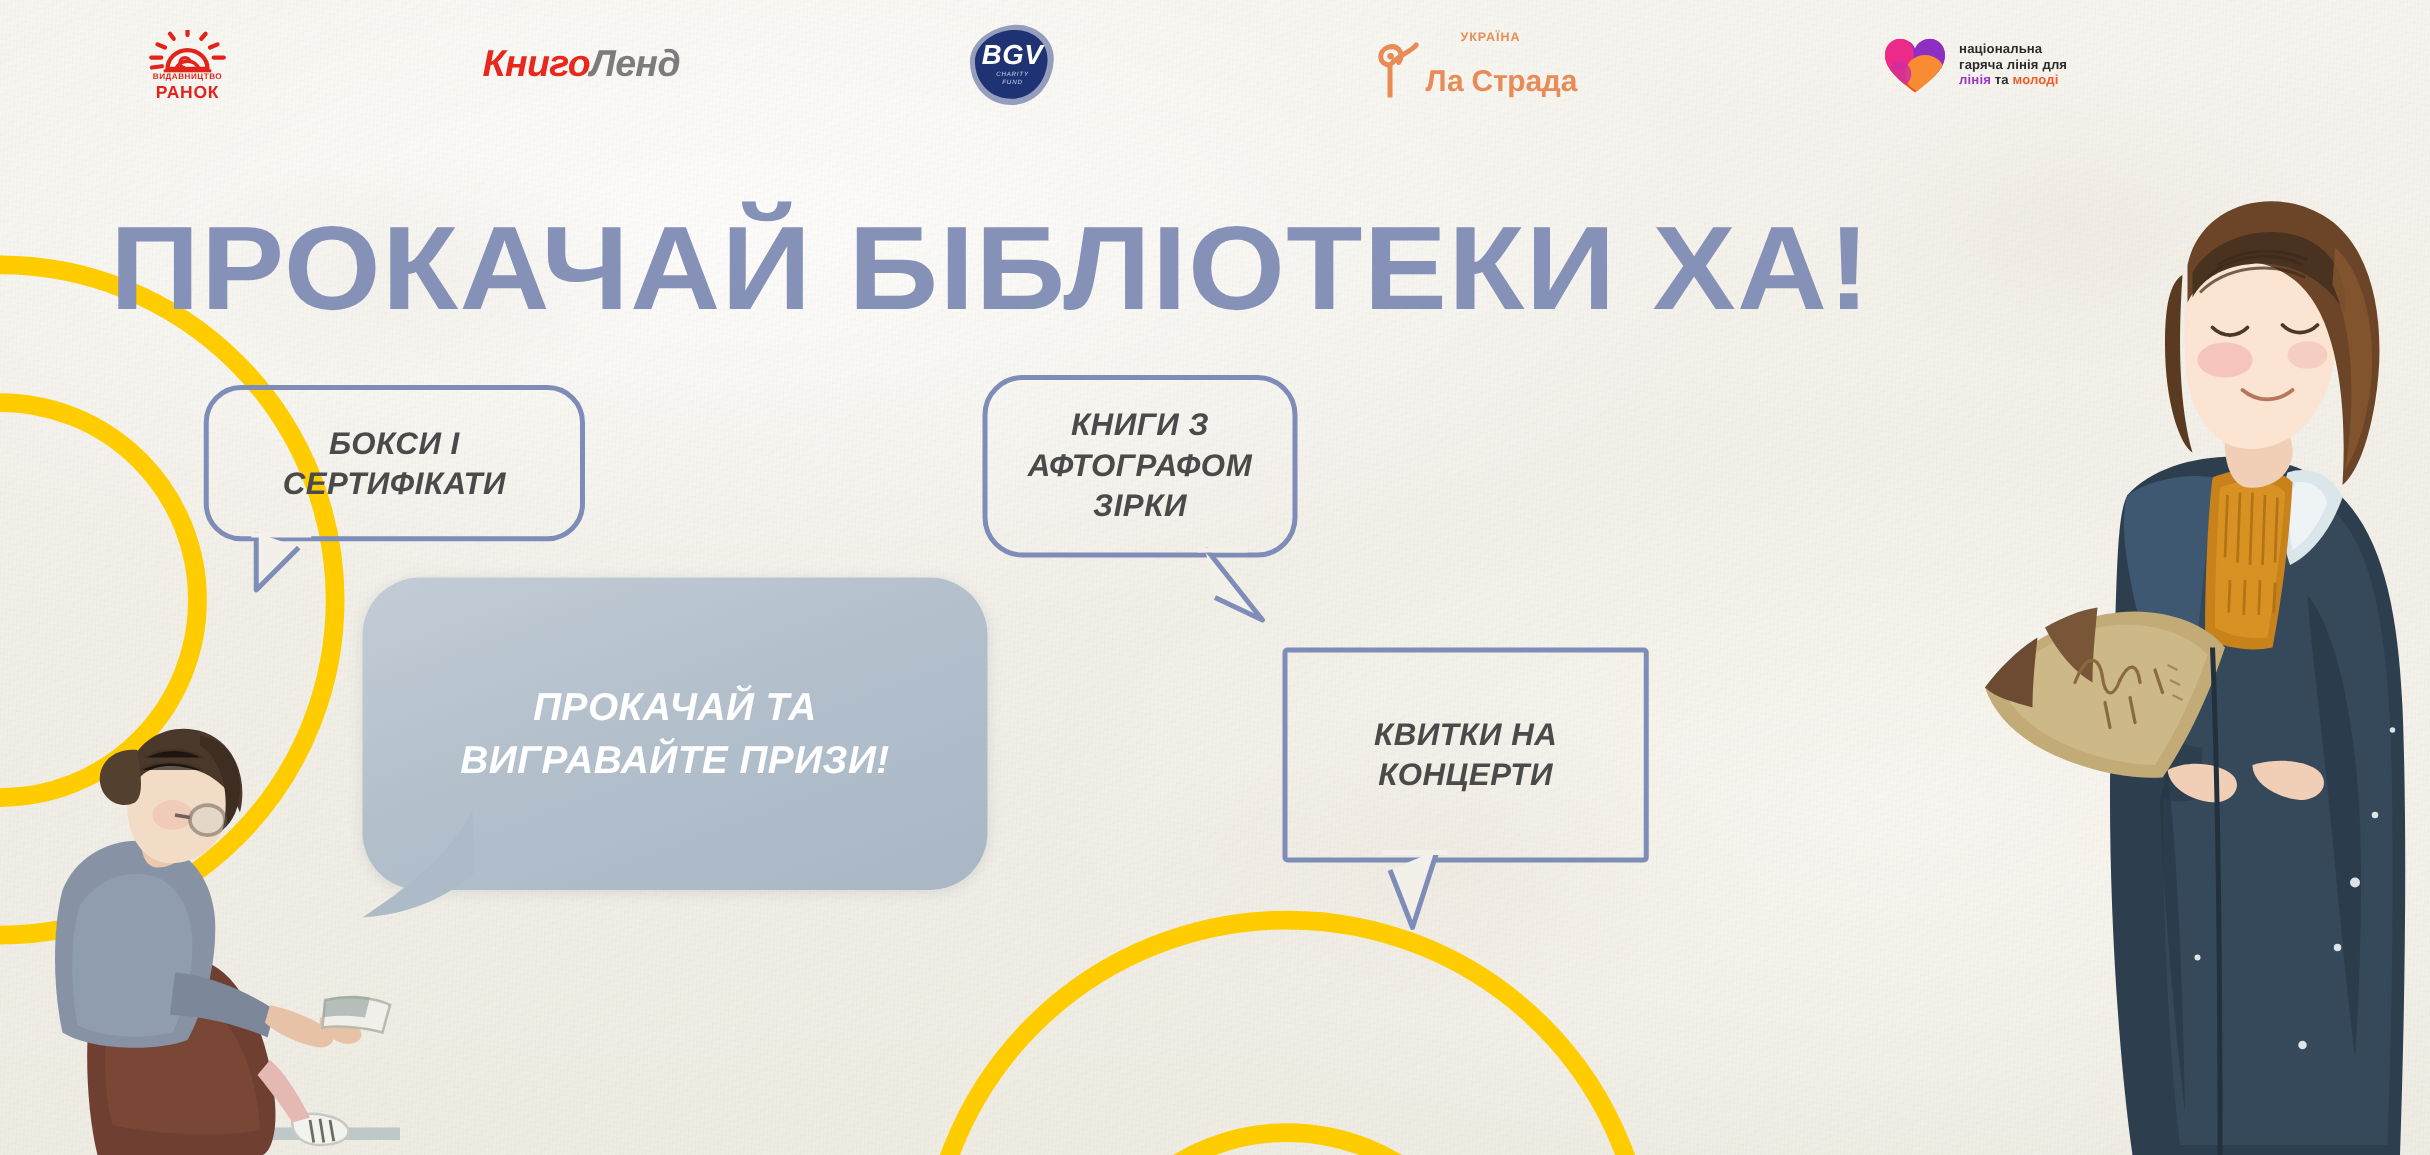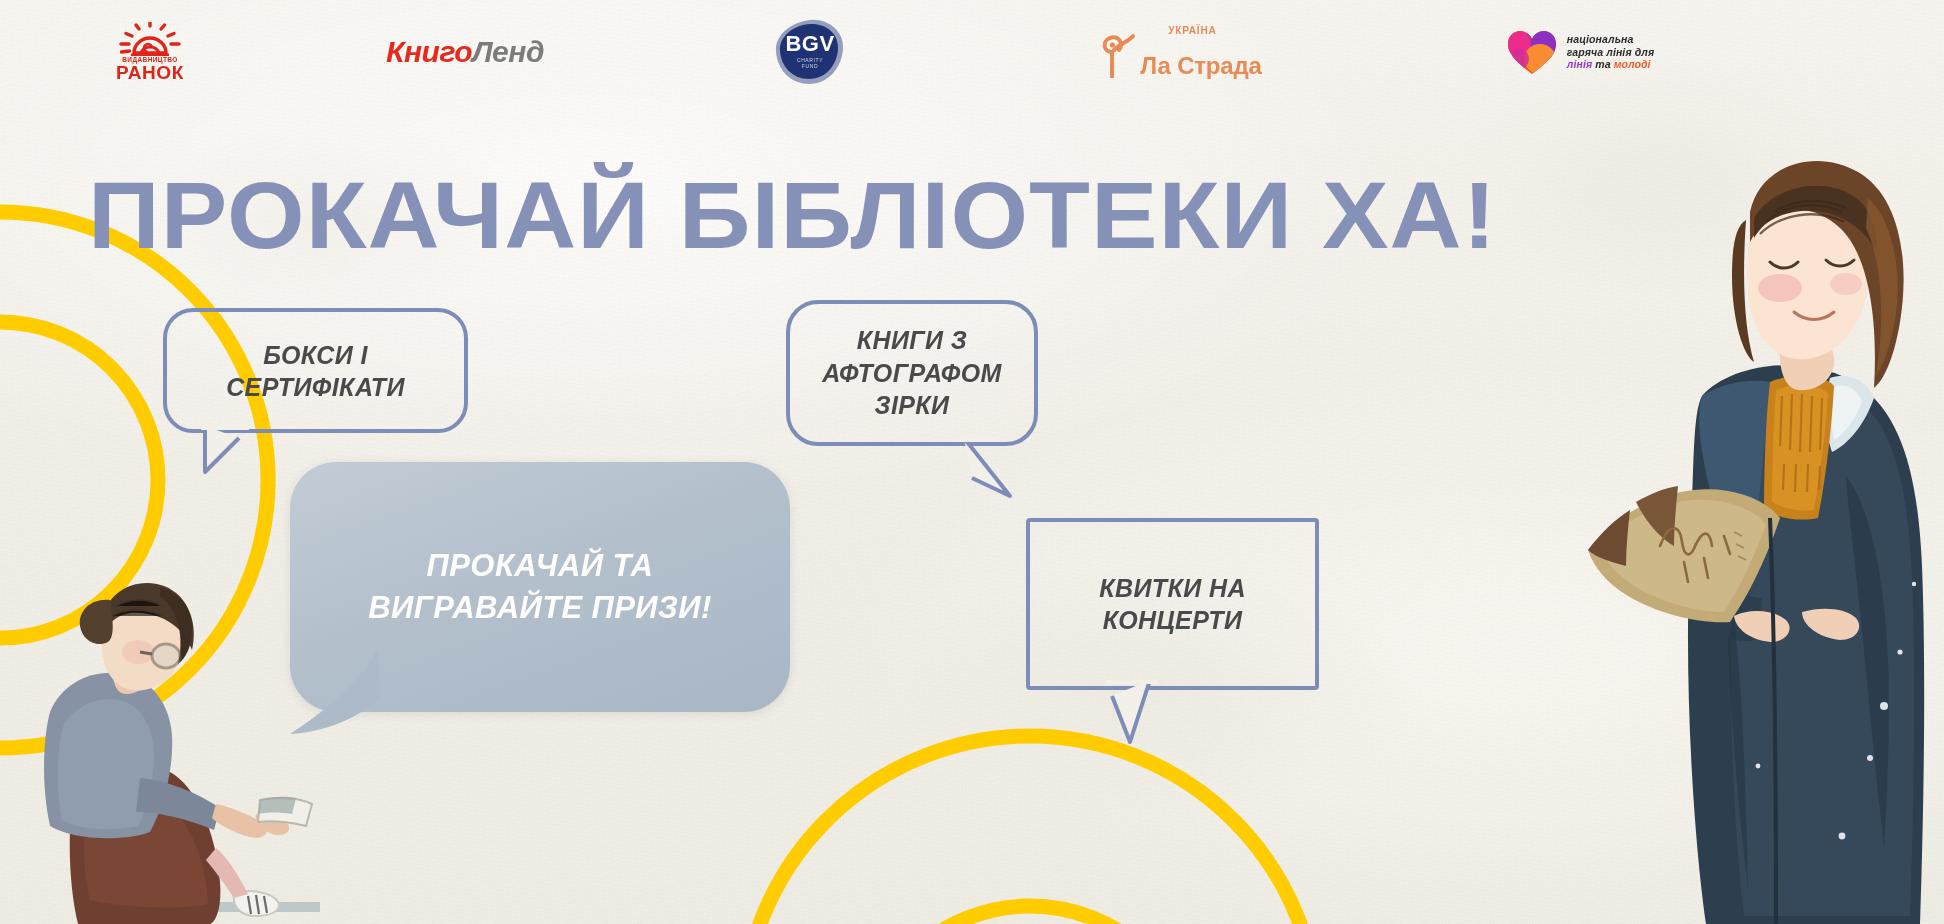--- a/index.html
+++ b/index.html
@@ -48,39 +48,39 @@
   .lg-lastrada   { width:380px; }
   .lg-hotline    { width:420px; }
 
   .ranok-wrap { display:flex; flex-direction:column; align-items:center; line-height:1; }
   .ranok-sun { width:66px; height:34px; }
   .ranok-sub {
     font-size:6.5px; letter-spacing:.4px; color:#e2231a; font-weight:700;
     margin-top:1px;
   }
   .ranok-name {
-    font-size:19px; font-weight:800; color:#e2231a; letter-spacing:.6px;
+    font-size:14px; font-weight:800; color:#e2231a; letter-spacing:.6px;
   }
 
   .kl { font-size:30px; font-weight:800; letter-spacing:-.5px; font-style:italic; }
   .kl .a { color:#e8271d; }
   .kl .b { color:#7c7c7c; }
 
-  .bgv-blob { position:relative; width:72px; height:68px; display:flex; align-items:center; justify-content:flex-end; }
+  .bgv-blob { position:relative; width:72px; height:68px; display:flex; align-items:center; justify-content:flex-end;font-style:italic; }
   .bgv-txt { position:absolute; top:50%; left:0; right:0; transform:translateY(-52%); text-align:center; }
   .bgv-main { color:#fff; font-size:22px; font-weight:700; letter-spacing:.5px; line-height:1; }
   .bgv-sub  { color:#cdd6ea; font-size:5px; letter-spacing:.6px; margin-top:2px; line-height:1.25; }
 
   .ls-wrap { display:flex; align-items:flex-end; gap:4px; }
   .ls-right { display:flex; flex-direction:column; align-items:flex-start; line-height:1; }
   .ls-top { font-size:10px; font-weight:800; color:#e98b56; letter-spacing:.8px; margin-bottom:18px; margin-left:28px;}
   .ls-name { font-size:24px; font-weight:800; color:#e98b56; letter-spacing:-.2px; }
 
   .hot-wrap { display:flex; align-items:center; gap:9px; }
-  .hot-text { line-height:1.22; font-size:10.5px; font-weight:800; color:#2b2b2b; letter-spacing:.1px;font-style:italic; }
+  .hot-text { line-height:1.22; font-size:10.5px; font-weight:800; color:#2b2b2b; letter-spacing:.1px; }
   .hot-text .l3 .c1 { color:#9b36c9; }
   .hot-text .l3 .c2 { color:#2b2b2b; }
   .hot-text .l3 .c3 { color:#f25c2a; }
 
   
   .headline {
     position:absolute; left:88px; top:168px; z-index:5;
     font-size:95px; line-height:1;
     font-weight:800; color:#8691b8;
     letter-spacing:1px;

